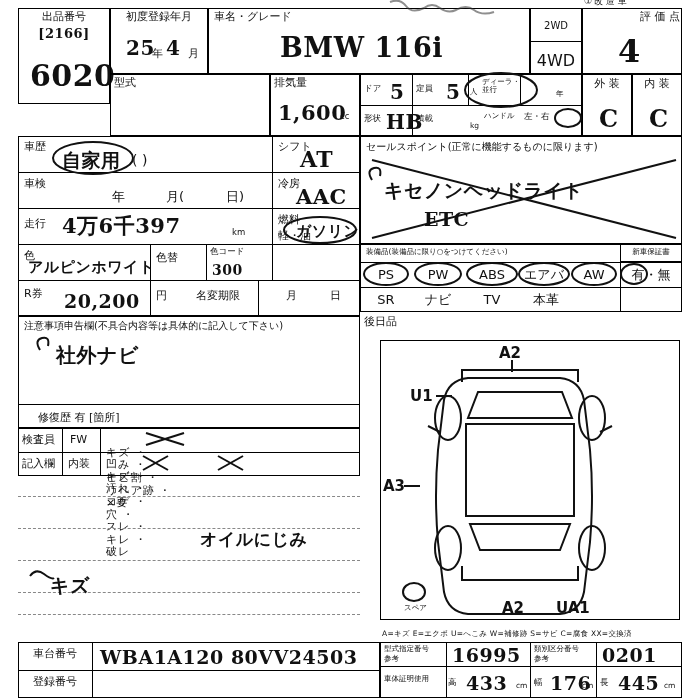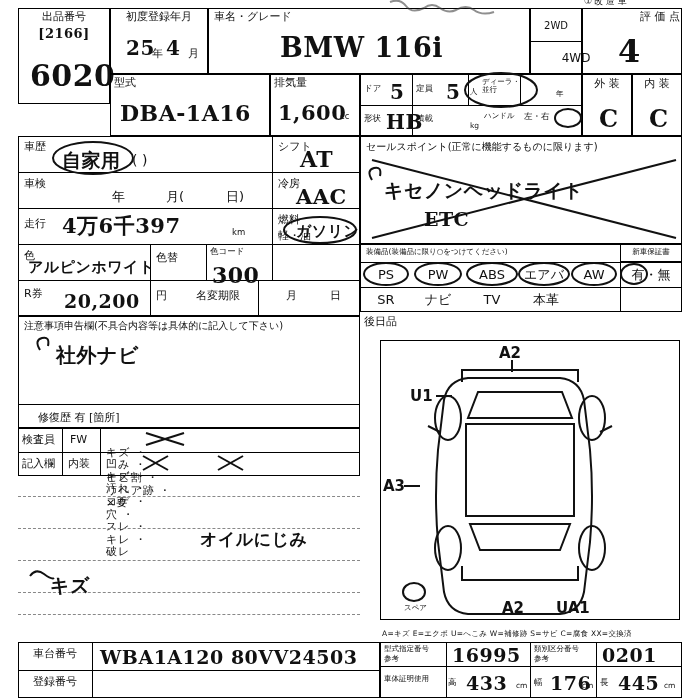--- a/index.html
+++ b/index.html
@@ -37,38 +37,37 @@
   <div class="hw hwmed" style="left:166px;top:36px;">4</div>
   <div class="lbl" style="left:188px;top:48px;">月</div>
 
   <div class="box" style="left:208px;top:8px;width:322px;height:66px;"></div>
   <div class="lbl" style="left:214px;top:11px;">車名・グレード</div>
   <div class="hw" style="left:280px;top:32px;font-size:27px;">BMW 116i</div>
 
   <div class="box" style="left:530px;top:8px;width:52px;height:66px;"></div>
   <div class="hline" style="left:530px;top:41px;width:52px;"></div>
   <div class="lblc tiny" style="left:530px;top:20px;width:52px;font-size:10px;">2WD</div>
-  <div class="lblc tiny" style="left:530px;top:52px;width:52px;font-size:12px;padding-left:20px;">4WD</div>
+  <div class="lblc tiny" style="left:530px;top:52px;width:52px;font-size:16px;">4WD</div>
 
   <div class="box" style="left:582px;top:8px;width:100px;height:66px;"></div>
   <div class="lblc" style="left:582px;top:11px;width:100px;margin-left:28px;">評 価 点</div>
   <div class="hw" style="left:618px;top:32px;font-size:32px;">4</div>
   <div class="lbl tiny" style="left:584px;top:-4px;font-size:9px;">①</div>
   <div class="lbl tiny" style="left:594px;top:-4px;font-size:9px;">改 造 車</div>
 
   <div class="box" style="left:582px;top:74px;width:50px;height:62px;"></div>
   <div class="box" style="left:632px;top:74px;width:50px;height:62px;"></div>
   <div class="lblc" style="left:582px;top:78px;width:50px;">外 装</div>
   <div class="lblc" style="left:632px;top:78px;width:50px;">内 装</div>
   <div class="hw" style="left:599px;top:104px;font-size:24px;">C</div>
   <div class="hw" style="left:649px;top:104px;font-size:24px;">C</div>
 
   <div class="box" style="left:110px;top:74px;width:160px;height:62px;"></div>
   <div class="lbl" style="left:114px;top:77px;">型式</div>
-  <div class="hw" style="left:120px;top:100px;font-size:22px;">DBA-1A16</div>
 
   <div class="box" style="left:270px;top:74px;width:90px;height:62px;"></div>
   <div class="lbl" style="left:274px;top:77px;">排気量</div>
   <div class="hw" style="left:278px;top:100px;font-size:21px;">1,600</div>
   <div class="lbl tiny" style="left:340px;top:112px;">cc</div>
 
   <div class="box" style="left:360px;top:74px;width:222px;height:62px;"></div>
   <div class="hline" style="left:360px;top:105px;width:222px;"></div>
   <div class="vline" style="left:412px;top:74px;height:62px;"></div>
   <div class="vline" style="left:468px;top:74px;height:31px;"></div>
@@ -115,21 +114,21 @@
   <div class="hw" style="left:62px;top:212px;font-size:21px;">4万6千397</div>
   <div class="lbl tiny" style="left:232px;top:228px;">km</div>
   <div class="lbl" style="left:278px;top:214px;">燃料</div>
   <div class="hw" style="left:296px;top:222px;font-size:15px;">ガソリン</div>
   <div class="lbl" style="left:278px;top:230px;">軽・油</div>
 
   <div class="lbl" style="left:24px;top:250px;">色</div>
   <div class="hw" style="left:28px;top:258px;font-size:15px;">アルピンホワイト</div>
   <div class="lbl" style="left:156px;top:252px;">色替</div>
   <div class="lbl tiny" style="left:210px;top:247px;">色コード</div>
-  <div class="hw" style="left:212px;top:262px;font-size:22px;">300</div>
+  <div class="hw" style="left:212px;top:262px;font-size:14px;">300</div>
 
   <div class="lbl" style="left:24px;top:288px;">R券</div>
   <div class="hw" style="left:64px;top:284px;font-size:19px;margin-top:6px;">20,200</div>
   <div class="lbl" style="left:156px;top:290px;">円</div>
   <div class="lbl" style="left:196px;top:290px;">名変期限</div>
   <div class="lbl" style="left:286px;top:290px;">月</div>
   <div class="lbl" style="left:330px;top:290px;">日</div>
 
   <div class="box" style="left:18px;top:316px;width:342px;height:112px;"></div>
   <div class="hline" style="left:18px;top:404px;width:342px;"></div>

